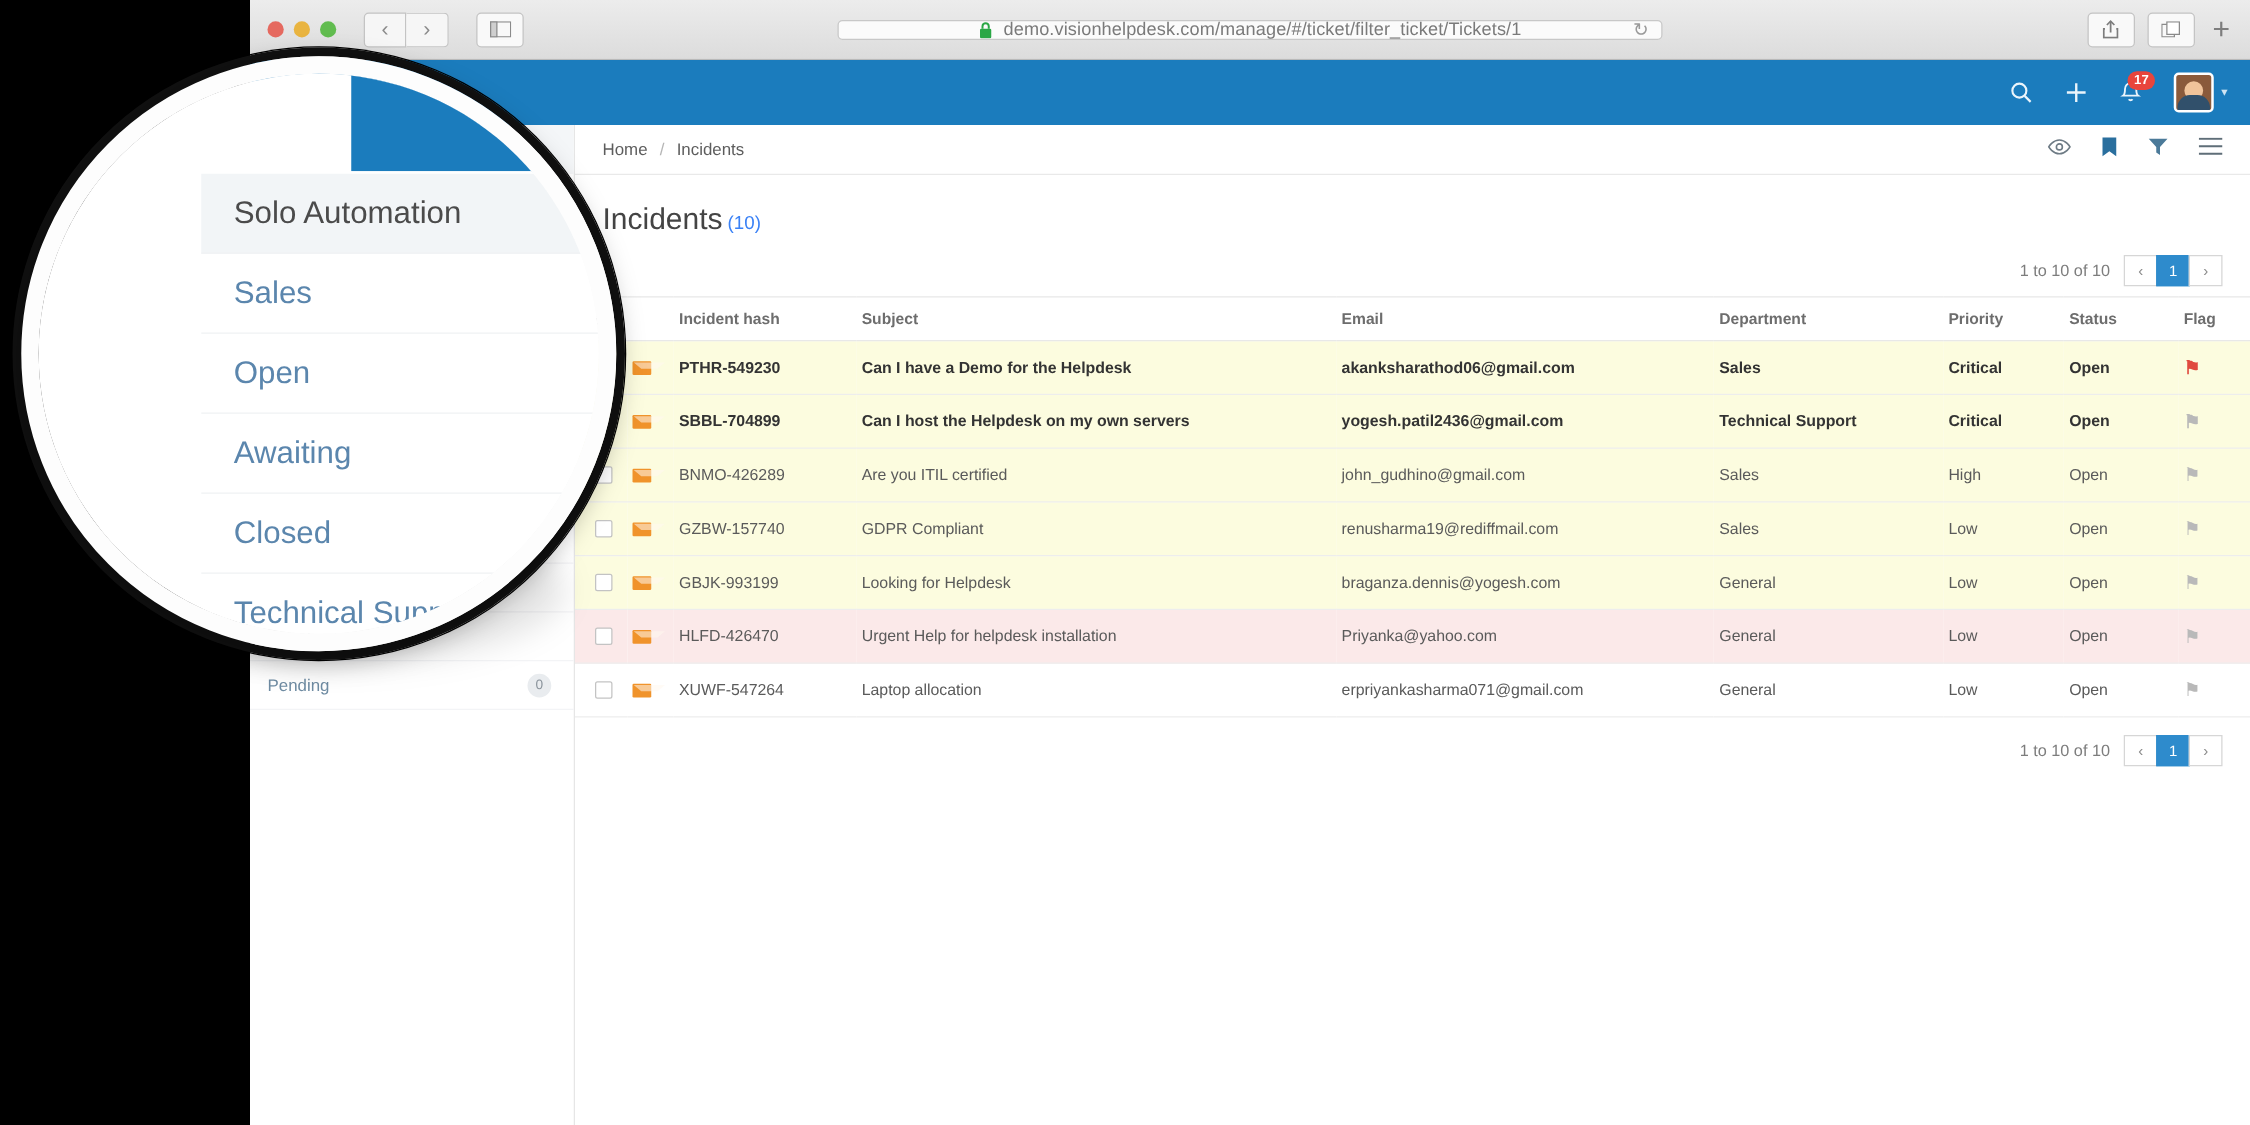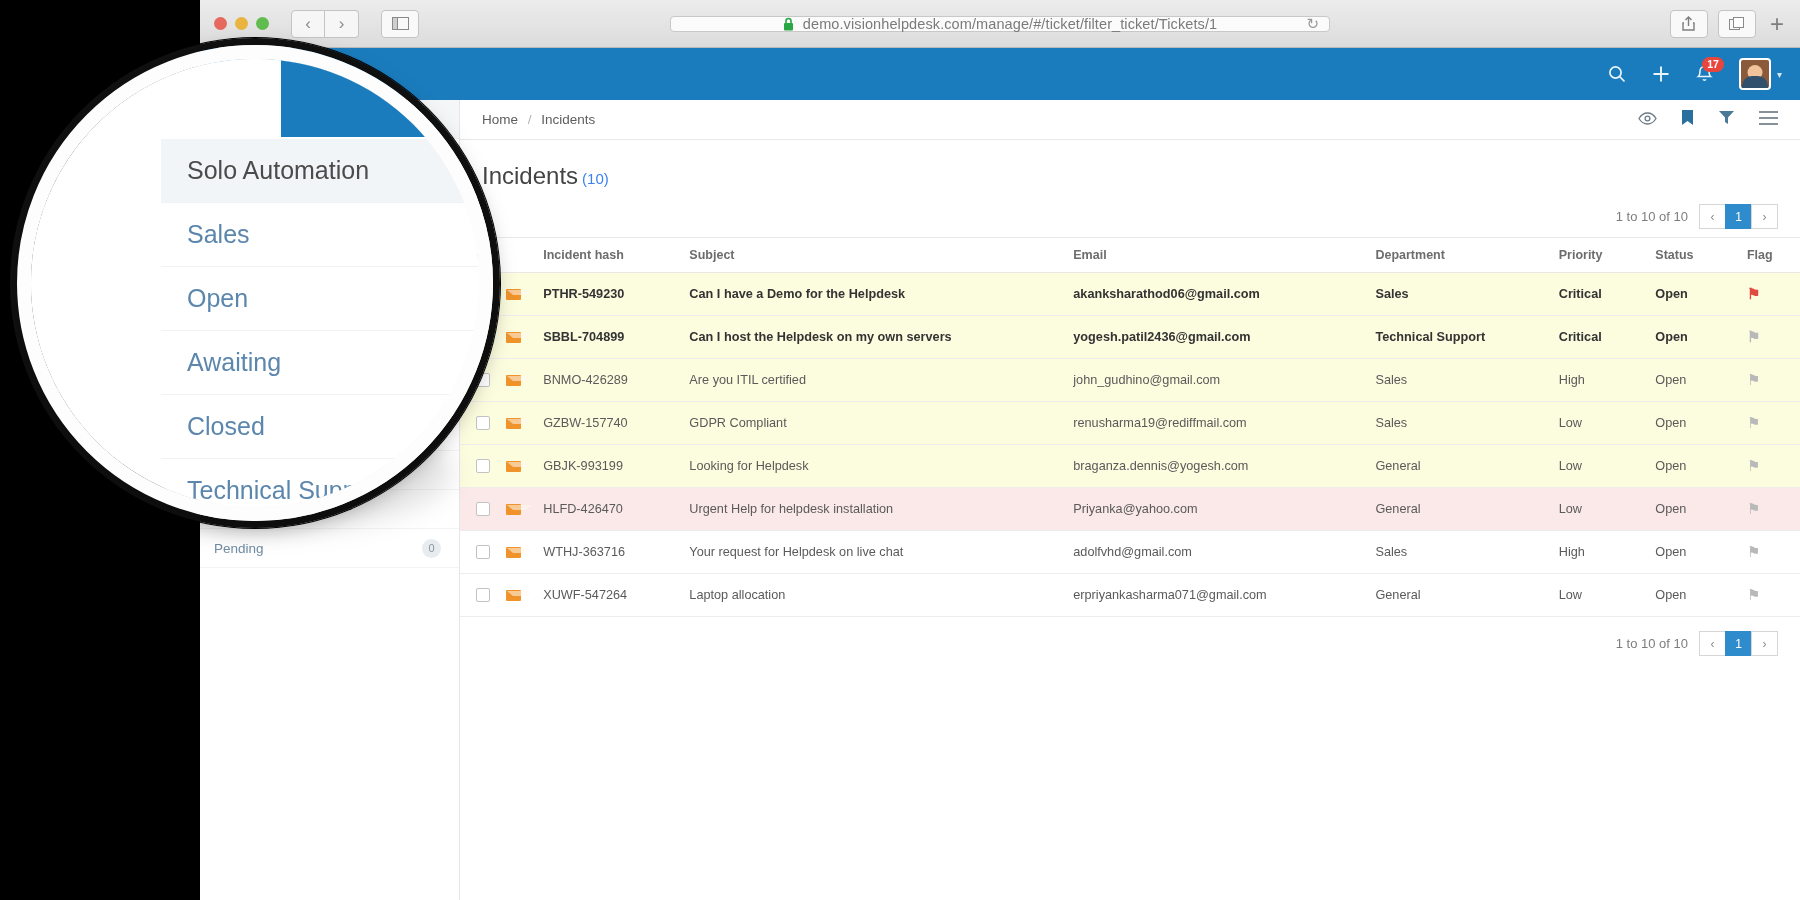--- a/index.html
+++ b/index.html
@@ -502,35 +502,20 @@
                 <td class="col-stat stat-open">Open</td>
                 <td class="col-flag"><span class="flag-off">⚑</span></td>
               </tr>
               <tr class="row-plain">
                 <td class="col-chk">
                   <span class="chk"></span>
                 </td>
                 <td class="col-env">
                   <span class="env"></span>
                 </td>
-                <td class="col-hash">WTHJ-363716</td>
-                <td class="col-subj">Your request for Helpdesk on live chat</td>
-                <td class="col-email">adolfvhd@gmail.com</td>
-                <td class="col-dept">Sales</td>
-                <td class="col-prio prio-high">High</td>
-                <td class="col-stat stat-open">Open</td>
-                <td class="col-flag"><span class="flag-off">⚑</span></td>
-              </tr>
-              <tr class="row-plain">
-                <td class="col-chk">
-                  <span class="chk"></span>
-                </td>
-                <td class="col-env">
-                  <span class="env"></span>
-                </td>
                 <td class="col-hash">XUWF-547264</td>
                 <td class="col-subj">Laptop allocation</td>
                 <td class="col-email">erpriyankasharma071@gmail.com</td>
                 <td class="col-dept">General</td>
                 <td class="col-prio prio-low">Low</td>
                 <td class="col-stat stat-open">Open</td>
                 <td class="col-flag"><span class="flag-off">⚑</span></td>
               </tr>
             </tbody>
         </table>

